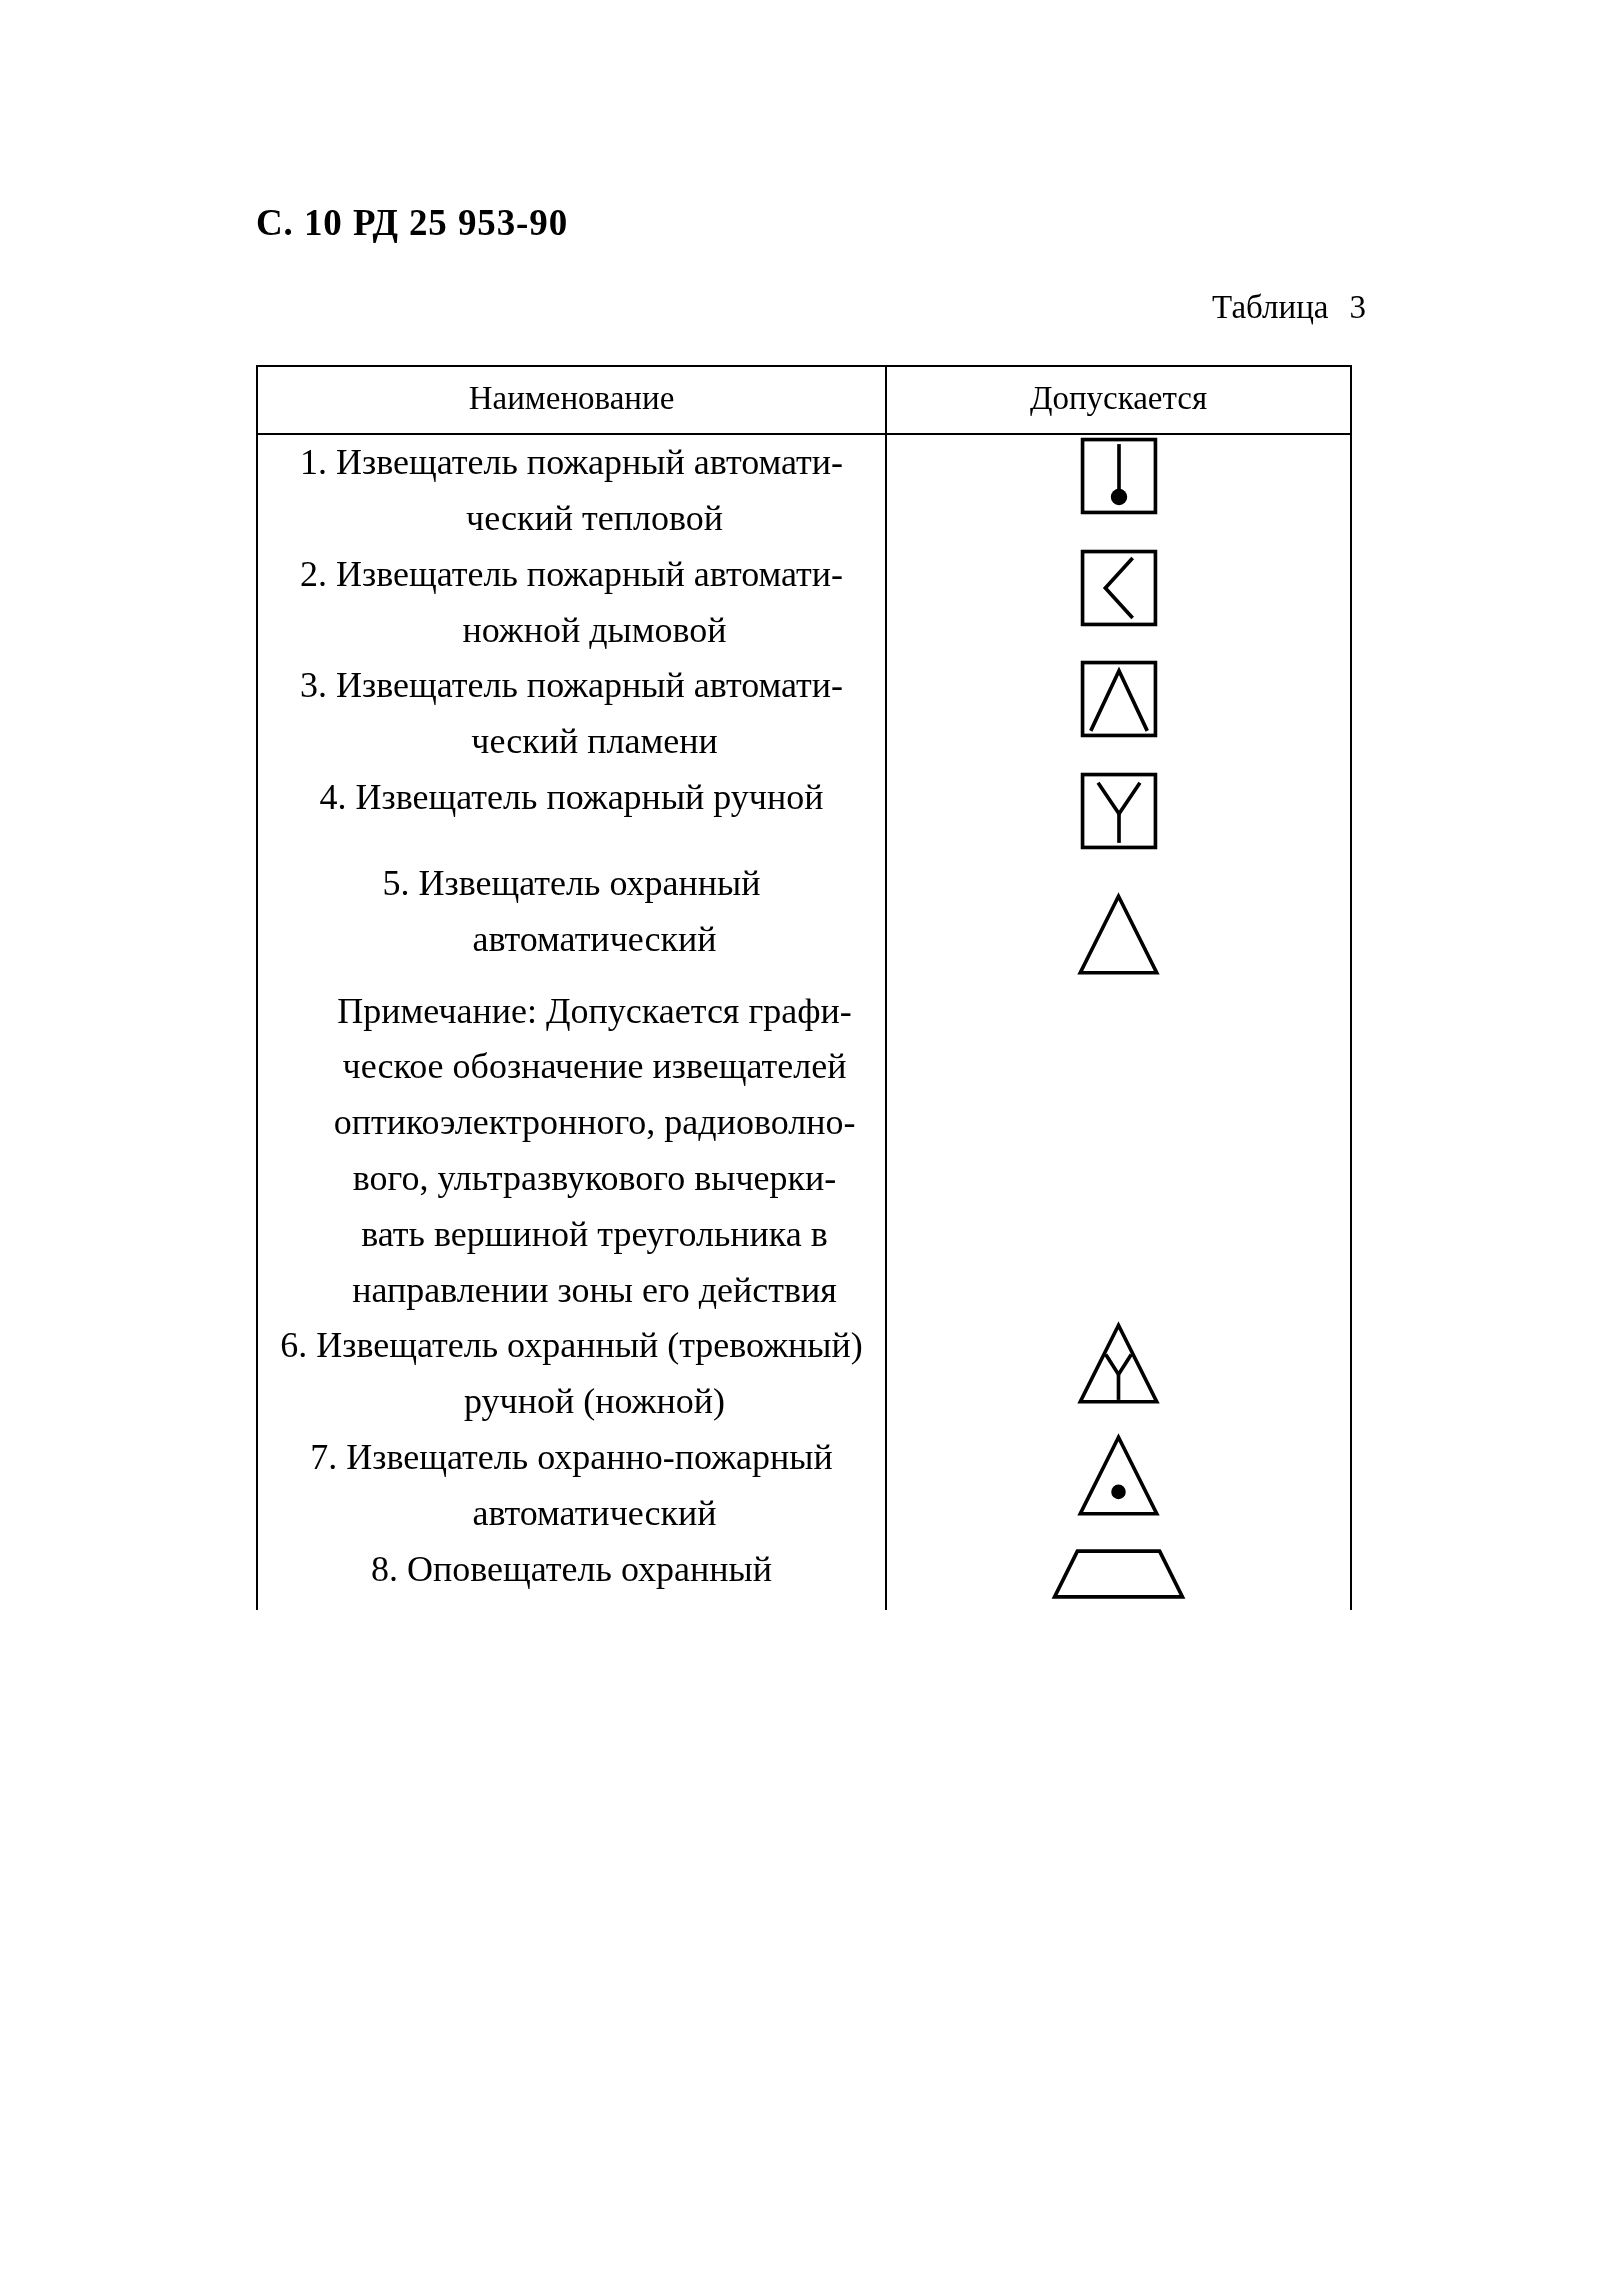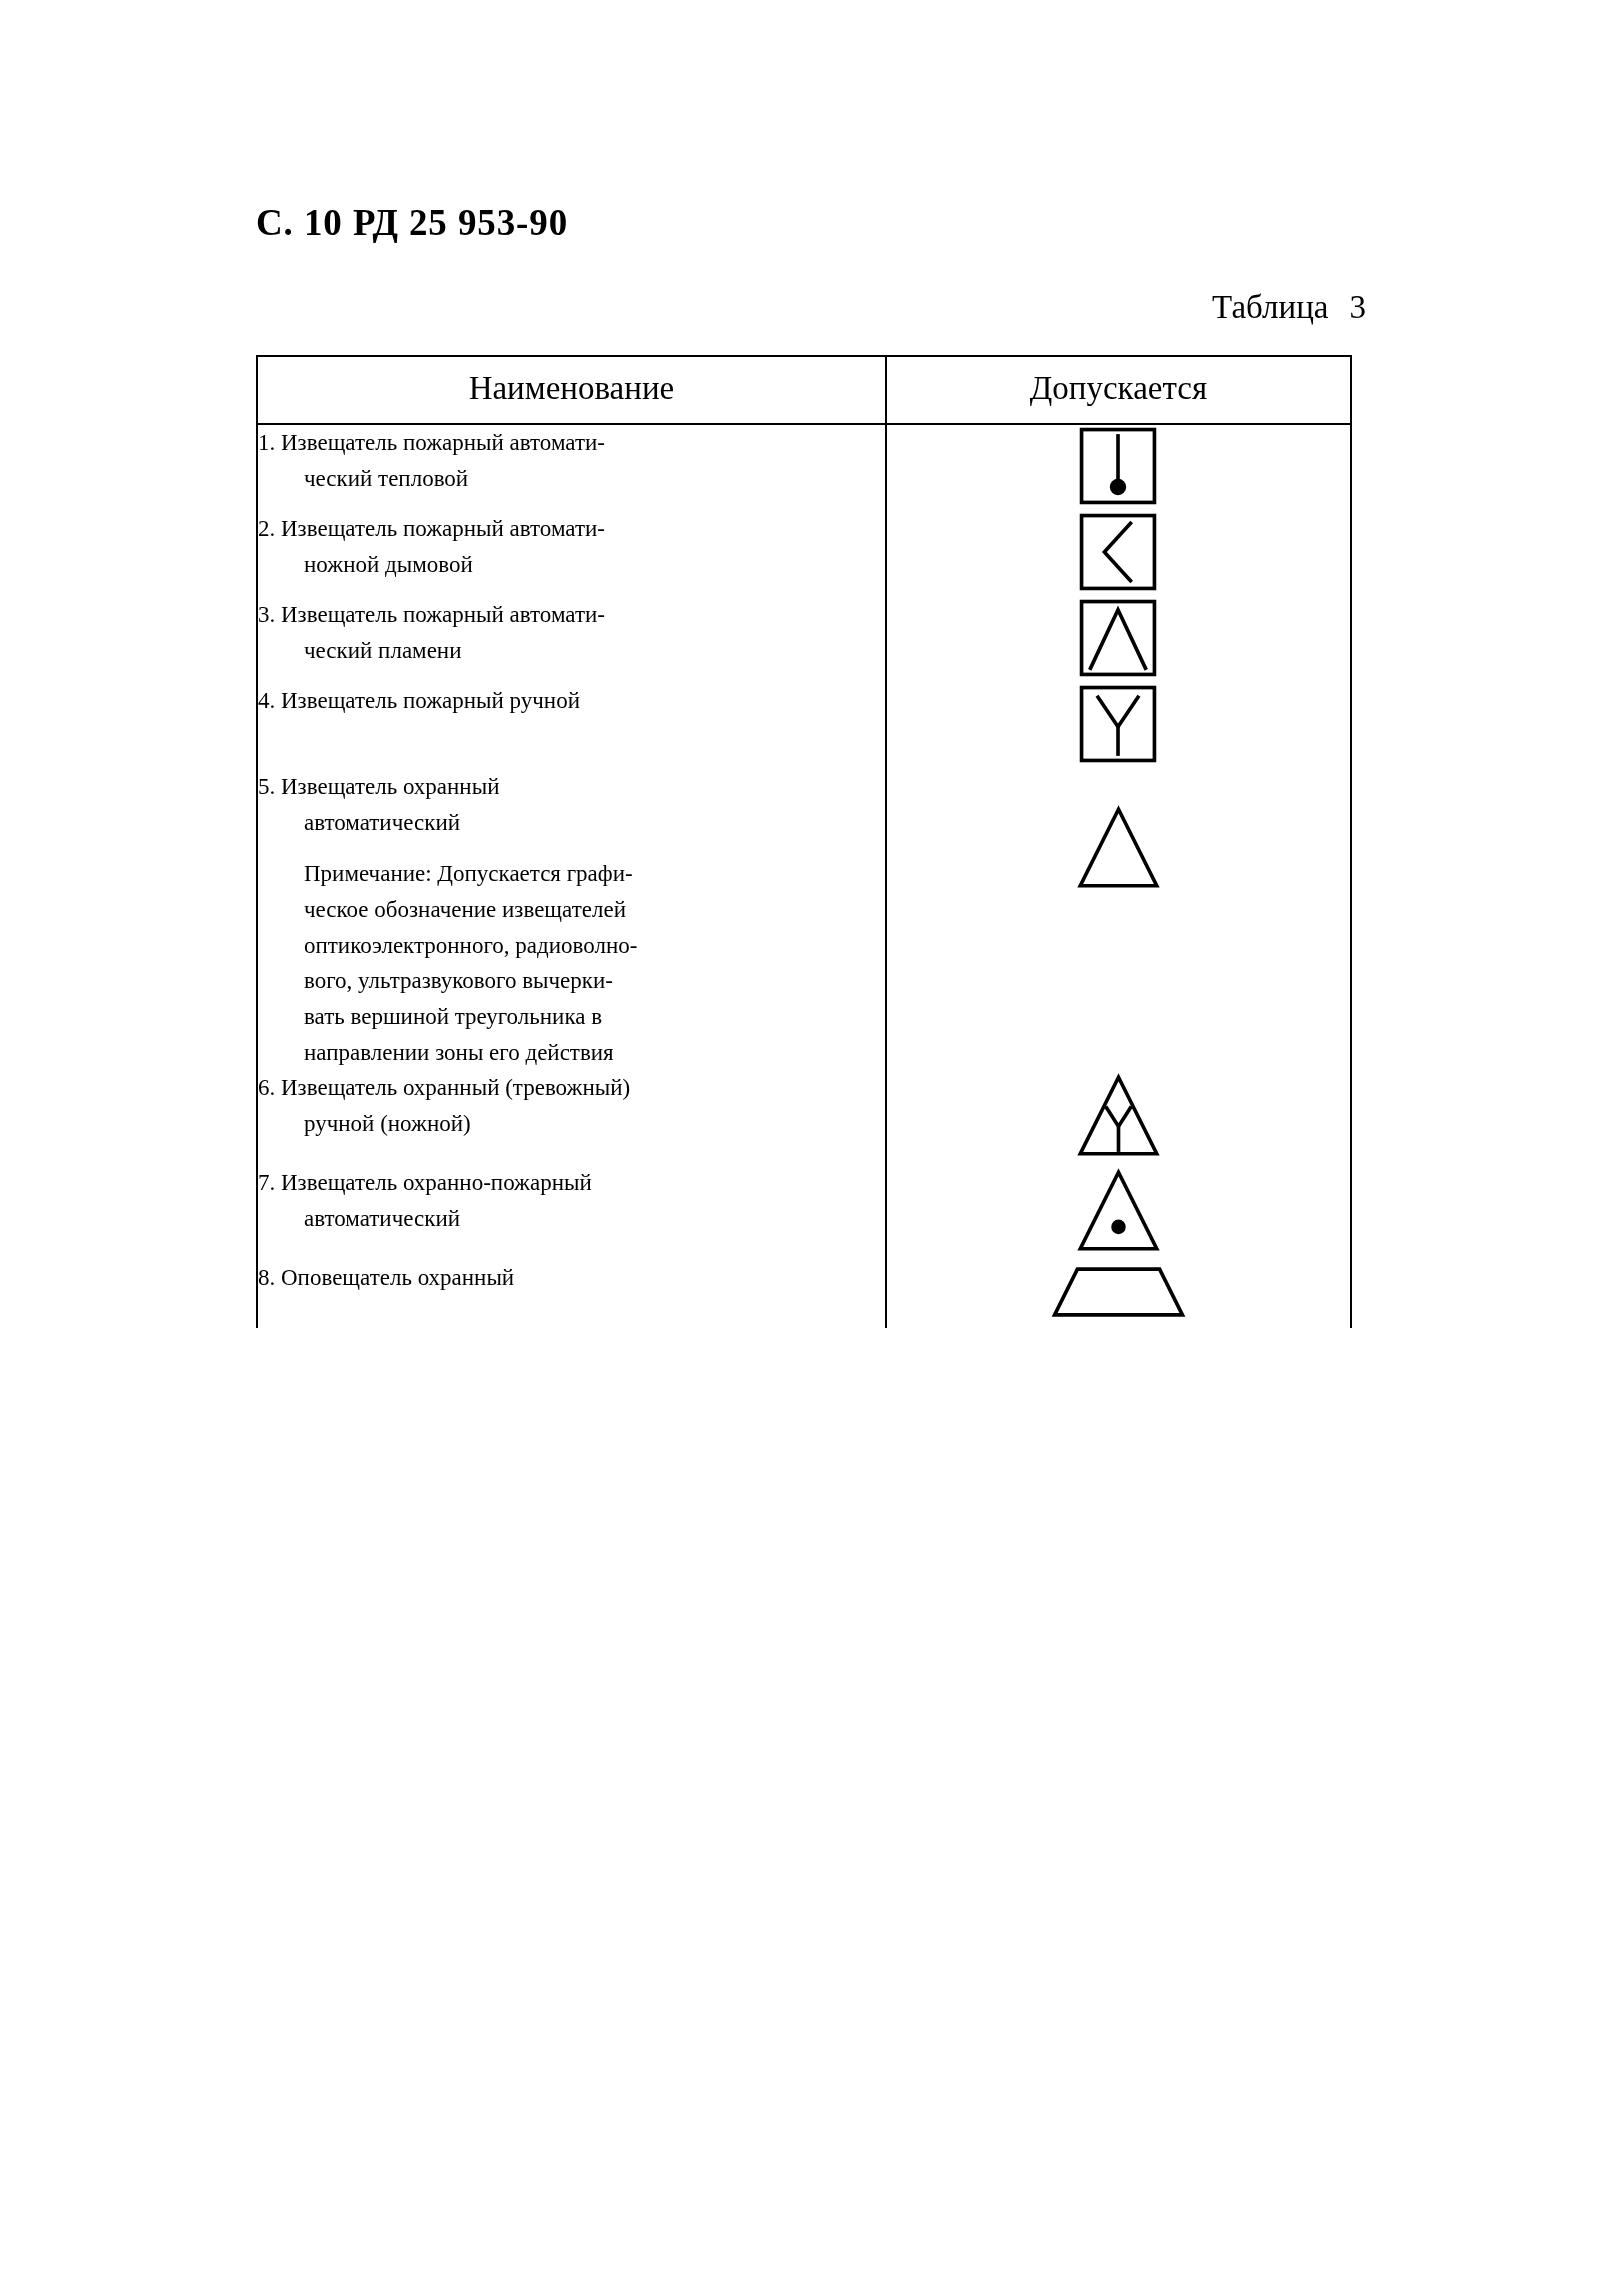--- a/index.html
+++ b/index.html
@@ -30,21 +30,21 @@
     top: 274px;
     right: 256px;
     font-size: 33px;
     margin-top: 15px;
   }
   .table-caption .num {
     margin-left: 12.8px;
   }
   .tbl {
     position: absolute;
-    top: 355px;
+    top: 365px;
     left: 256px;
     width: 1096px;
     border-collapse: collapse;
     border-top: 2.7px solid #000;
   }
   .tbl th, .tbl td {
     border-left: 2.7px solid #000;
     border-right: 2.7px solid #000;
     border-bottom: none;
     border-top: none;
@@ -54,24 +54,24 @@
   .tbl thead th {
     border-bottom: 2.7px solid #000;
     font-weight: normal;
     font-size: 33px;
     text-align: center;
     padding: 12.8px 0 16.4px 0;
   }
   .col-name { width: 630px; }
   .col-sym  { width: 466px; }
   .name-cell {
-    font-size: 23px;
+    font-size: 36px;
     line-height: 1.55;
     padding: 20px 22px 20px 31px;
-    text-align: left;
+    text-align: center;
   }
   .name-cell .line2 {
     display: block;
     padding-left: 46px;
   }
   .note {
     display: block;
     margin-top: 16px;
     padding-left: 46px;
   }

